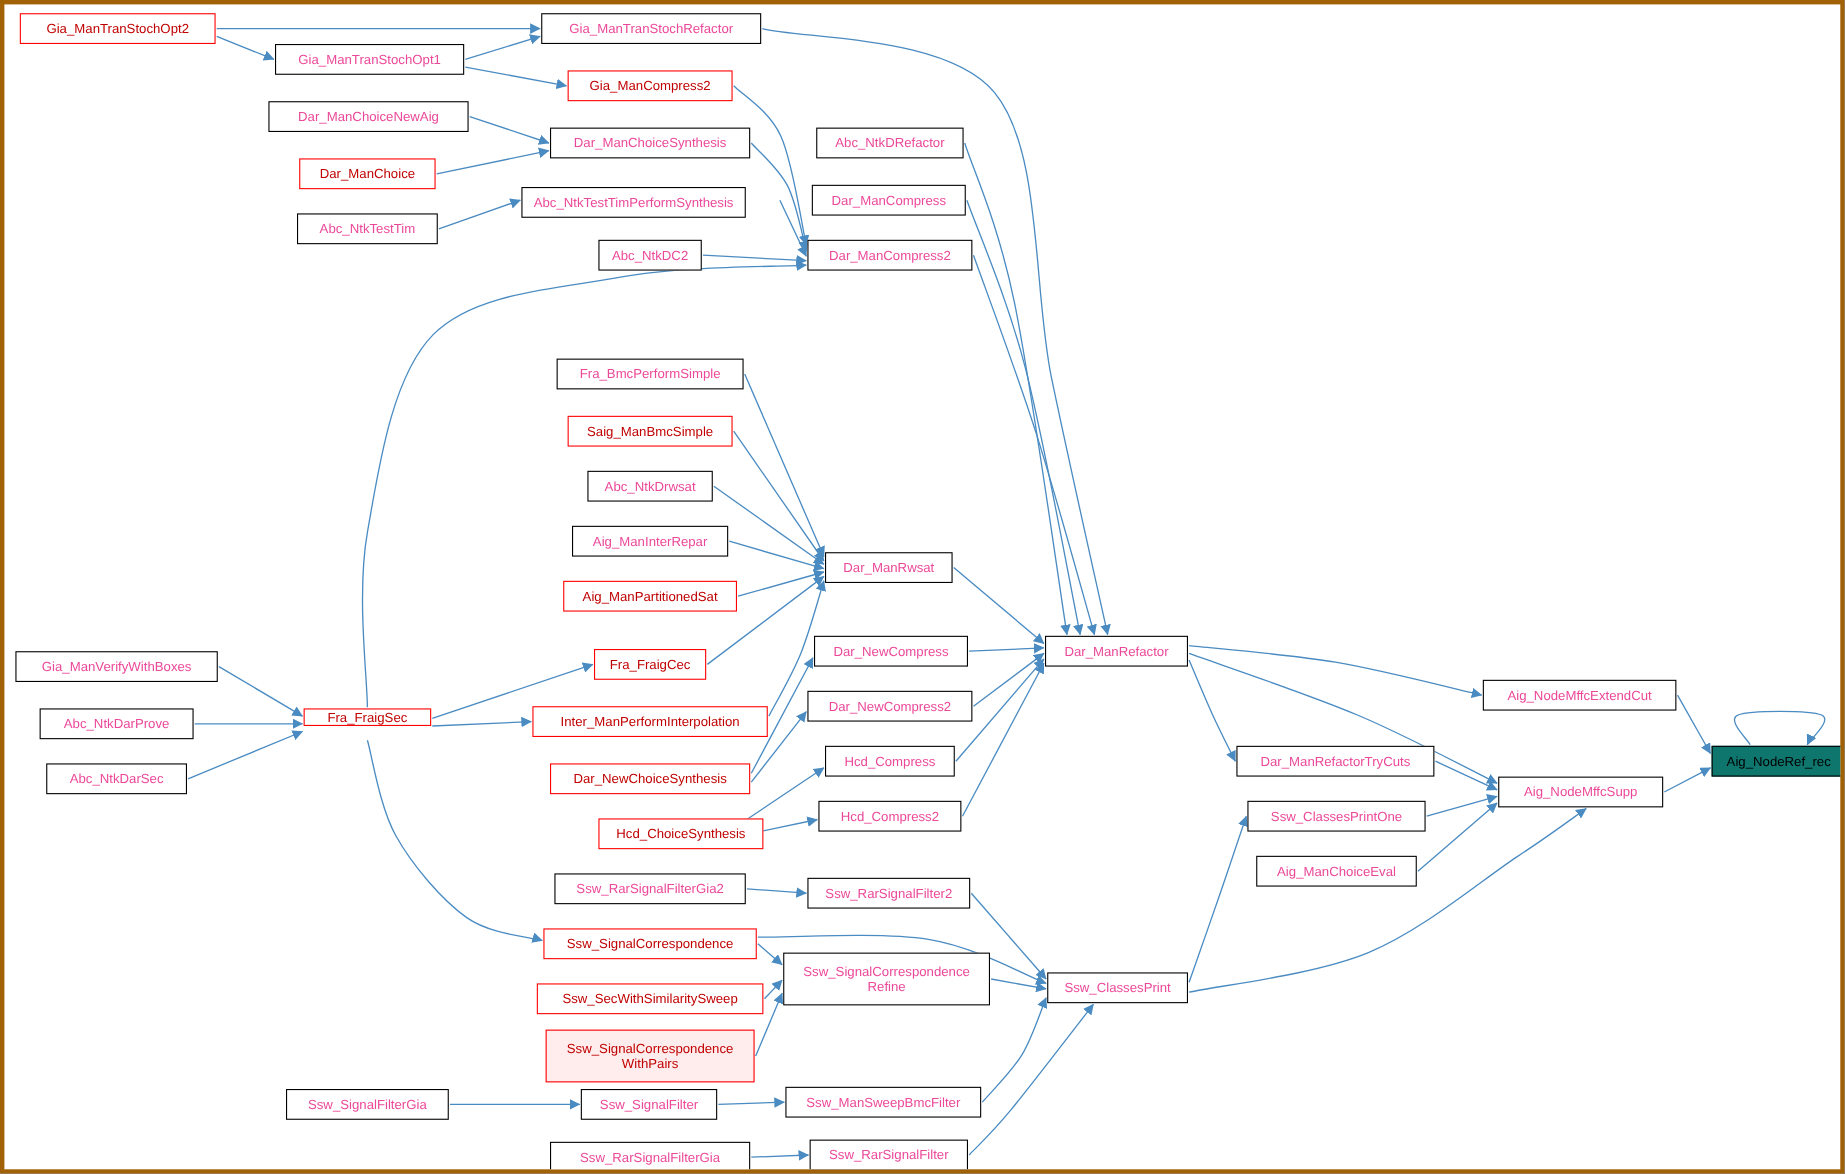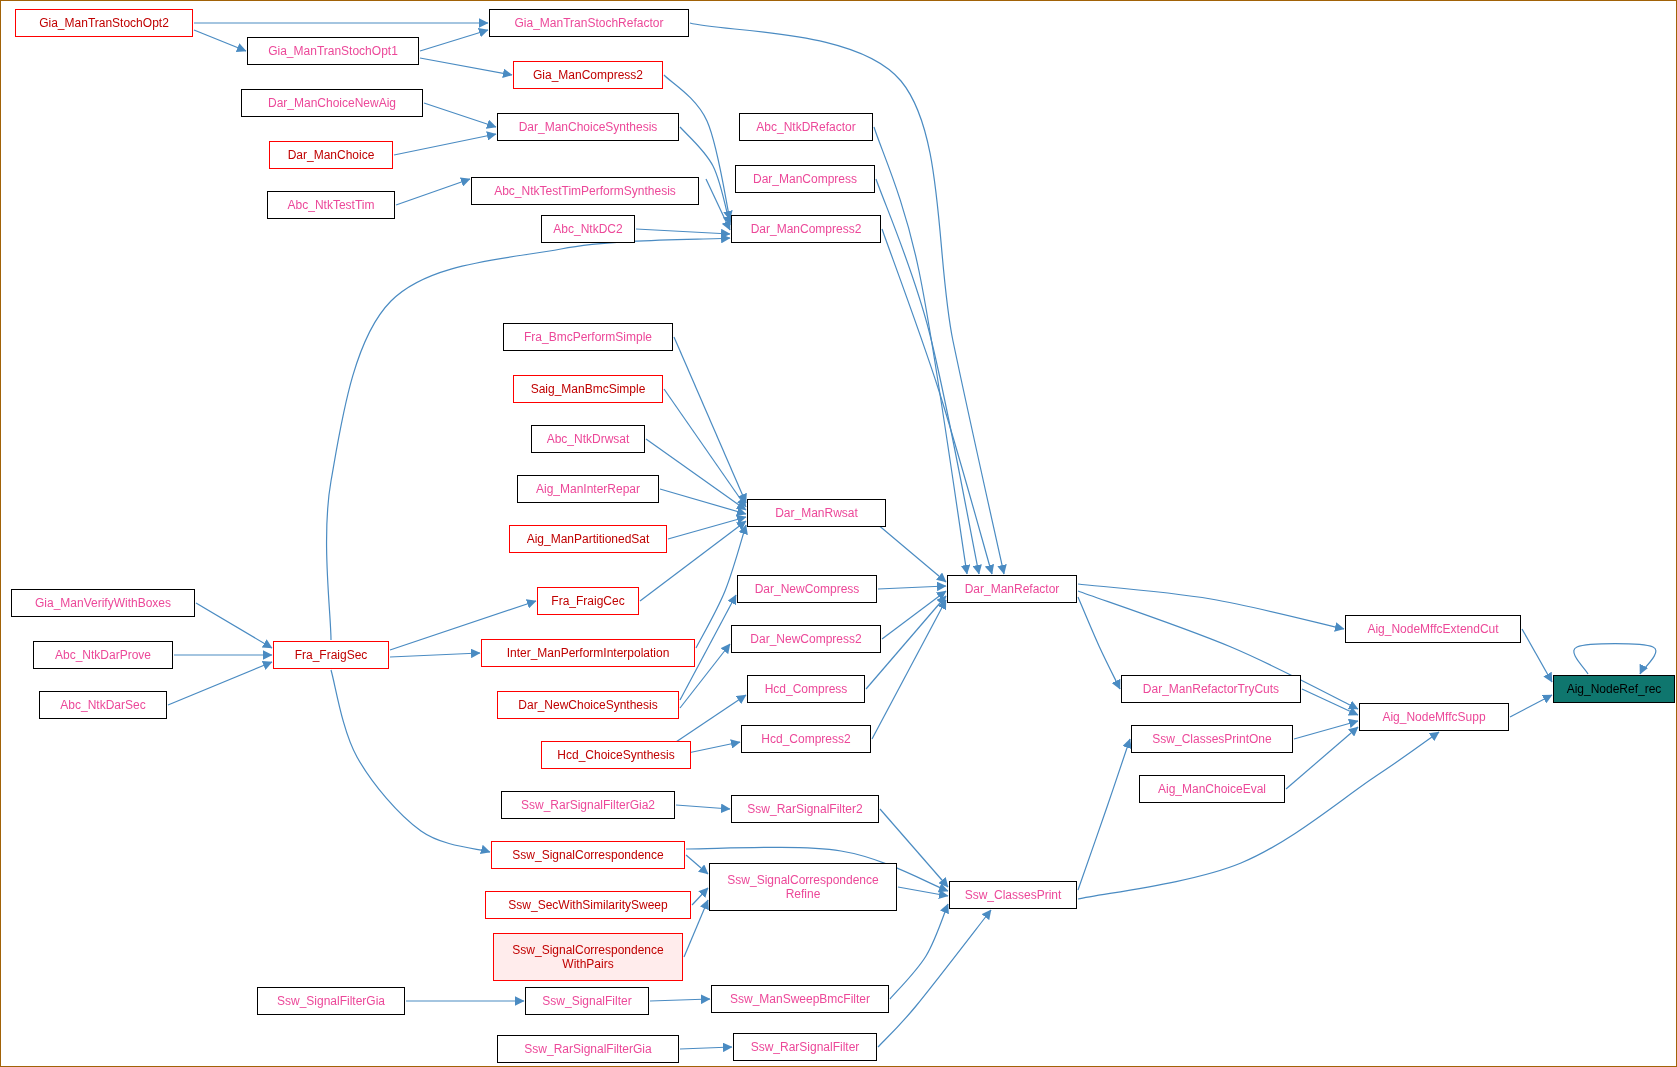--- a/index.html
+++ b/index.html
@@ -1,20 +1,20 @@
 <!DOCTYPE html>
 <html><head>
 <meta charset="utf-8">
 <style>
   html,body{margin:0;padding:0;background:#1a1a1a;}
   #canvas{
     position:relative;
     width:1677px;height:1067px;
     background:#ffffff;
-    border:1px solid #a16207;
+    border:4px solid #a16207;
     box-sizing:border-box;
     overflow:hidden;
     font-family:"Liberation Sans", sans-serif;
   }
   #edges{position:absolute;left:0;top:0;width:1677px;height:1067px;}
   .node{
     position:absolute;
     box-sizing:border-box;
     display:flex;align-items:center;justify-content:center;
     text-align:center;
@@ -107,47 +107,47 @@
   </svg>
 
 <div class="node red" style="left: 14px; top: 8px; width: 178px; height: 28px;">Gia_ManTranStochOpt2</div>
     <div class="node normal" style="left: 246px; top: 36px; width: 172px; height: 28px;">Gia_ManTranStochOpt1</div>
     <div class="node normal" style="left: 240px; top: 88px; width: 182px; height: 28px;">Dar_ManChoiceNewAig</div>
     <div class="node red" style="left: 268px; top: 140px; width: 124px; height: 28px;">Dar_ManChoice</div>
     <div class="node normal" style="left: 266px; top: 190px; width: 128px; height: 28px;">Abc_NtkTestTim</div>
     <div class="node normal" style="left: 10px; top: 588px; width: 184px; height: 28px;">Gia_ManVerifyWithBoxes</div>
     <div class="node normal" style="left: 32px; top: 640px; width: 140px; height: 28px;">Abc_NtkDarProve</div>
     <div class="node normal" style="left: 38px; top: 690px; width: 128px; height: 28px;">Abc_NtkDarSec</div>
-    <div class="node red" style="left: 272px; top: 640px; width: 116px; height: 28px;">Fra_FraigSec</div>
+    <div class="node red" style="left: 272px; top: 640px; width: 116px; height: 16px;">Fra_FraigSec</div>
     <div class="node normal" style="left: 256px; top: 986px; width: 148px; height: 28px;">Ssw_SignalFilterGia</div>
     <div class="node normal" style="left: 488px; top: 8px; width: 200px; height: 28px;">Gia_ManTranStochRefactor</div>
     <div class="node red" style="left: 512px; top: 60px; width: 150px; height: 28px;">Gia_ManCompress2</div>
     <div class="node normal" style="left: 496px; top: 112px; width: 182px; height: 28px;">Dar_ManChoiceSynthesis</div>
-    <div class="node normal" style="left: 470px; top: 176px; width: 228px; height: 28px;">Abc_NtkTestTimPerformSynthesis</div>
+    <div class="node normal" style="left: 470px; top: 166px; width: 204px; height: 28px;">Abc_NtkTestTimPerformSynthesis</div>
     <div class="node normal" style="left: 540px; top: 214px; width: 94px; height: 28px;">Abc_NtkDC2</div>
     <div class="node normal" style="left: 502px; top: 322px; width: 170px; height: 28px;">Fra_BmcPerformSimple</div>
     <div class="node red" style="left: 512px; top: 374px; width: 150px; height: 28px;">Saig_ManBmcSimple</div>
     <div class="node normal" style="left: 530px; top: 424px; width: 114px; height: 28px;">Abc_NtkDrwsat</div>
     <div class="node normal" style="left: 516px; top: 474px; width: 142px; height: 28px;">Aig_ManInterRepar</div>
     <div class="node red" style="left: 508px; top: 524px; width: 158px; height: 28px;">Aig_ManPartitionedSat</div>
     <div class="node red" style="left: 536px; top: 586px; width: 102px; height: 28px;">Fra_FraigCec</div>
     <div class="node red" style="left: 480px; top: 638px; width: 214px; height: 28px;">Inter_ManPerformInterpolation</div>
     <div class="node red" style="left: 496px; top: 690px; width: 182px; height: 28px;">Dar_NewChoiceSynthesis</div>
     <div class="node red" style="left: 512px; top: 740px; width: 150px; height: 28px; margin-left: 28px;">Hcd_ChoiceSynthesis</div>
     <div class="node normal" style="left: 500px; top: 790px; width: 174px; height: 28px;">Ssw_RarSignalFilterGia2</div>
     <div class="node red" style="left: 490px; top: 840px; width: 194px; height: 28px;">Ssw_SignalCorrespondence</div>
     <div class="node red" style="left: 484px; top: 890px; width: 206px; height: 28px;">Ssw_SecWithSimilaritySweep</div>
     <div class="node red_filled" style="left: 492px; top: 932px; width: 190px; height: 48px;">Ssw_SignalCorrespondence
 WithPairs</div>
     <div class="node normal" style="left: 524px; top: 986px; width: 124px; height: 28px;">Ssw_SignalFilter</div>
     <div class="node normal" style="left: 496px; top: 1034px; width: 182px; height: 28px;">Ssw_RarSignalFilterGia</div>
     <div class="node normal" style="left: 738px; top: 112px; width: 134px; height: 28px;">Abc_NtkDRefactor</div>
     <div class="node normal" style="left: 734px; top: 164px; width: 140px; height: 28px;">Dar_ManCompress</div>
     <div class="node normal" style="left: 730px; top: 214px; width: 150px; height: 28px;">Dar_ManCompress2</div>
-    <div class="node normal" style="left: 746px; top: 498px; width: 139px; height: 28px;">Dar_ManRwsat</div>
+    <div class="node normal" style="left: 746px; top: 498px; width: 116px; height: 28px;">Dar_ManRwsat</div>
     <div class="node normal" style="left: 736px; top: 574px; width: 140px; height: 28px;">Dar_NewCompress</div>
     <div class="node normal" style="left: 730px; top: 624px; width: 150px; height: 28px;">Dar_NewCompress2</div>
     <div class="node normal" style="left: 746px; top: 674px; width: 118px; height: 28px;">Hcd_Compress</div>
     <div class="node normal" style="left: 740px; top: 724px; width: 130px; height: 28px;">Hcd_Compress2</div>
     <div class="node normal" style="left: 730px; top: 794px; width: 148px; height: 28px;">Ssw_RarSignalFilter2</div>
     <div class="node normal" style="left: 708px; top: 862px; width: 188px; height: 48px;">Ssw_SignalCorrespondence
 Refine</div>
     <div class="node normal" style="left: 710px; top: 984px; width: 178px; height: 28px;">Ssw_ManSweepBmcFilter</div>
     <div class="node normal" style="left: 732px; top: 1032px; width: 144px; height: 28px;">Ssw_RarSignalFilter</div>
     <div class="node normal" style="left: 946px; top: 574px; width: 130px; height: 28px;">Dar_ManRefactor</div>

